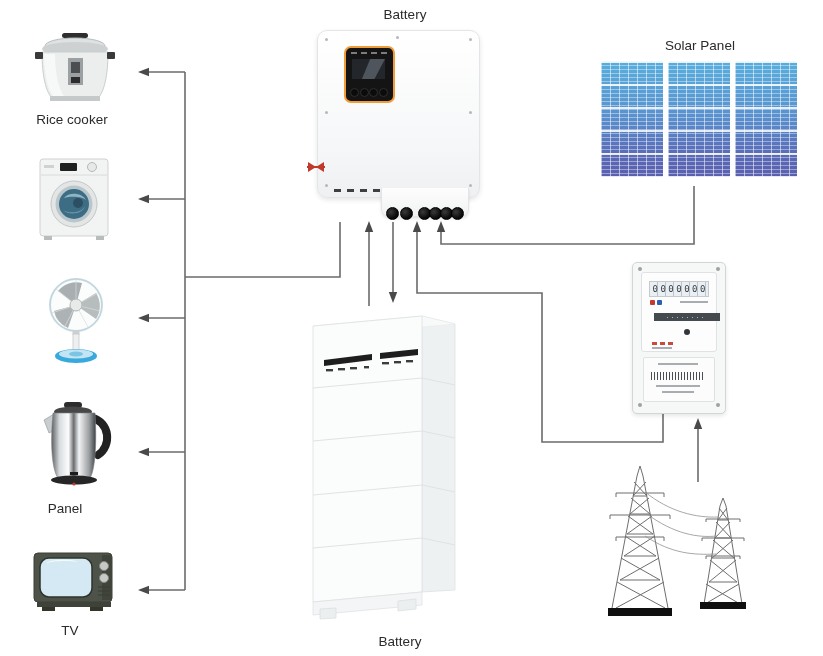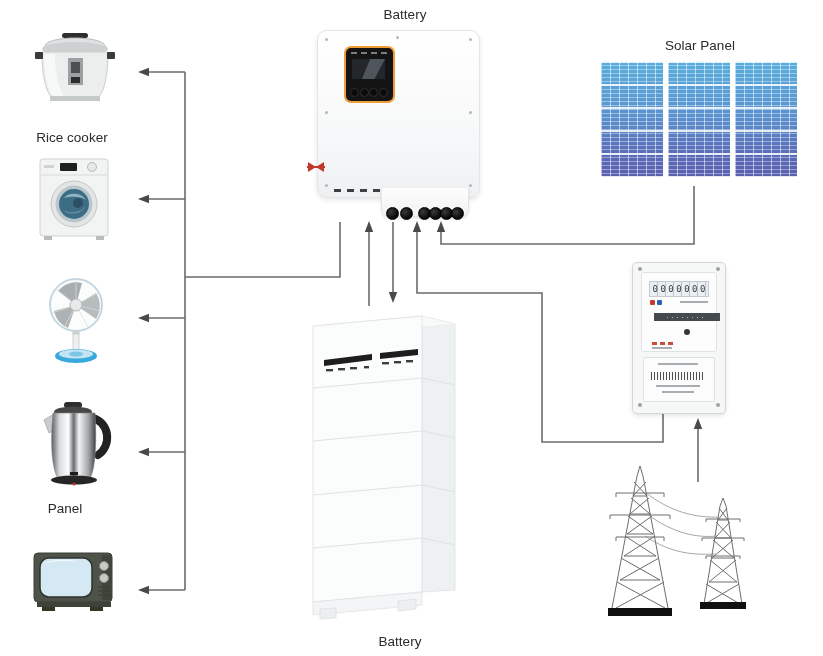--- a/index.html
+++ b/index.html
@@ -103,21 +103,21 @@
     <ellipse cx="45" cy="19" rx="33" ry="7" fill="#cdd1d2"></ellipse>
     <path d="M12 22 C12 46 16 62 22 68 L68 68 C74 62 78 46 78 22 Z" fill="#eceeee" stroke="#c9cdce" stroke-width="1"></path>
     <path d="M14 24 C14 44 18 60 23 66 L34 66 C28 58 25 42 25 24 Z" fill="#f7f8f8"></path>
     <rect x="5" y="22" width="8" height="7" rx="1" fill="#3a3a3a"></rect>
     <rect x="77" y="22" width="8" height="7" rx="1" fill="#3a3a3a"></rect>
     <rect x="38" y="28" width="15" height="27" fill="#9ba0a3"></rect>
     <rect x="41" y="32" width="9" height="11" fill="#4c4f52"></rect>
     <rect x="41" y="47" width="9" height="6" fill="#2d2d2d"></rect>
     <rect x="20" y="66" width="50" height="5" fill="#c6c9ca"></rect>
   </svg>
-  <div class="lbl" style="left:10px;top:129px;width:124px">Rice cooker</div>
+  <div class="lbl" style="left:10px;top:111px;width:124px">Rice cooker</div>
 
   <svg class="abs" style="left:36px;top:156px" width="76" height="86" viewBox="0 0 76 86">
     <rect x="4" y="3" width="68" height="77" rx="3" fill="#f2f3f3" stroke="#cfd2d3" stroke-width="1"></rect>
     <line x1="5" y1="19" x2="71" y2="19" stroke="#d8dbdc"></line>
     <rect x="24" y="7" width="17" height="8" rx="1" fill="#1d1f21"></rect>
     <circle cx="56" cy="11" r="4.5" fill="#e7e8e8" stroke="#b5b8b9"></circle>
     <rect x="8" y="9" width="10" height="3" fill="#cfd2d3"></rect>
     <circle cx="38" cy="48" r="23" fill="#e4e6e6" stroke="#c4c7c8"></circle>
     <circle cx="38" cy="48" r="18.5" fill="#b9c6cc"></circle>
     <circle cx="38" cy="48" r="15" fill="#3d6d84"></circle>
@@ -183,20 +183,21 @@
     <circle cx="72" cy="29" r="4.5" fill="#c7c9c6" stroke="#83857f"></circle>
     <g stroke="#383c33" stroke-width="1">
         <line x1="66" y1="38" x2="78" y2="38"></line>
         <line x1="66" y1="42" x2="78" y2="42"></line>
         <line x1="66" y1="46" x2="78" y2="46"></line>
       </g>
     <rect x="5" y="53" width="74" height="5" fill="#3e4238"></rect>
     <rect x="10" y="58" width="13" height="4" fill="#333729"></rect>
     <rect x="58" y="58" width="13" height="4" fill="#333729"></rect>
   </svg>
+  <div class="lbl" style="left:8px;top:622px;width:124px">TV</div>
 
   <div class="lbl" style="left:345px;top:6px;width:120px">Battery</div>
   <div class="inverter-body">
     <i class="screw" style="left:7px;top:7px"></i>
     <i class="screw" style="right:7px;top:7px"></i>
     <i class="screw" style="left:7px;top:80px"></i>
     <i class="screw" style="right:7px;top:80px"></i>
     <i class="screw" style="left:7px;bottom:10px"></i>
     <i class="screw" style="right:7px;bottom:10px"></i>
     <i class="screw" style="left:78px;top:5px"></i>

